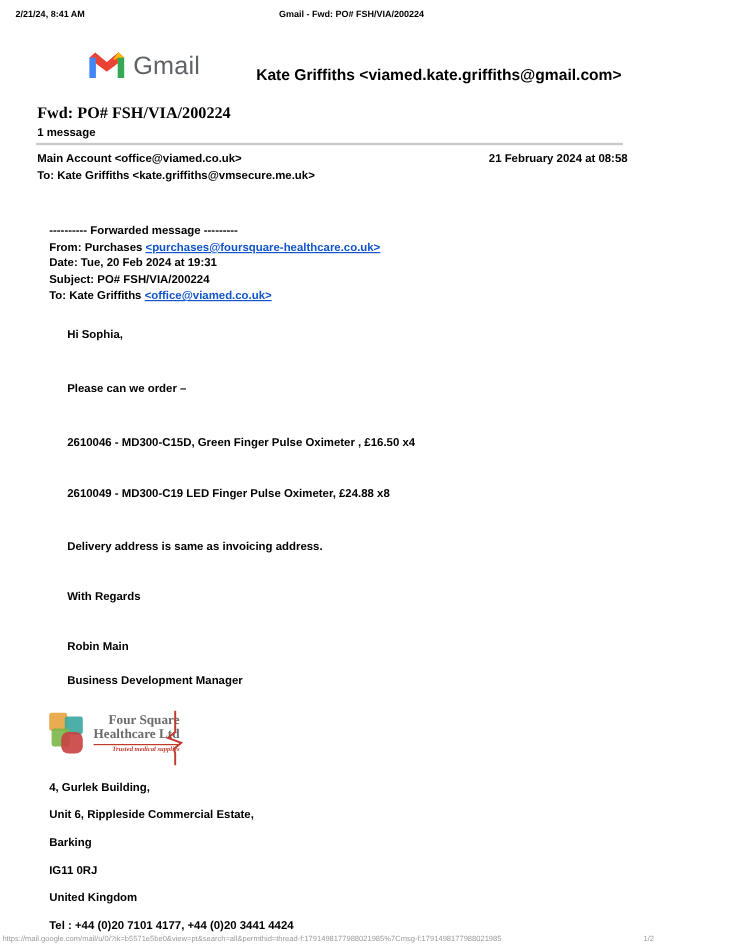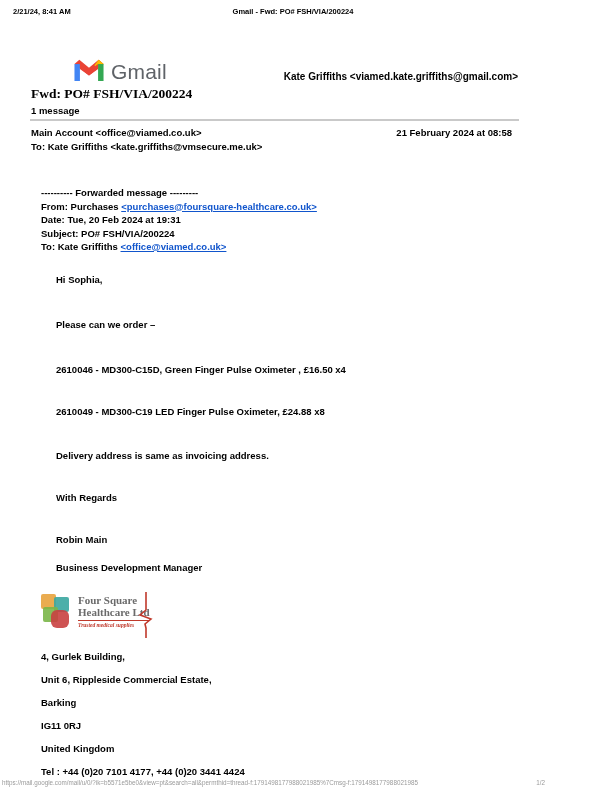--- a/index.html
+++ b/index.html
@@ -11,33 +11,33 @@
   .print-header { position:absolute; top:7px; left:0; right:0; height:12px;
     font-size:7.5px; font-weight:bold; color:#000; }
   .ph-date { position:absolute; left:13px; top:0; }
   .ph-title { position:absolute; left:0; right:0; top:0; text-align:center;padding-left:34px; }
   .print-footer { position:absolute; bottom:3px; left:0; right:0; height:10px;
     font-size:6.3px; color:#9a9a9a; }
   .pf-url { position:absolute; left:2px; top:0; white-space:nowrap; }
   .pf-page { position:absolute; right:7px; top:0; color:#9a9a9a; }
 
   
-  .gmail-bar { position:absolute; top:58px; left:30px; right:34px;
-    display:flex; justify-content:space-between; align-items:center;padding-left:44px; }
+  .gmail-bar { position:absolute; top:42px; left:30px; right:34px;
+    display:flex; justify-content:space-between; align-items:flex-end;padding-left:44px; }
   .gmail-logo { display:flex; align-items:center; gap:7px; }
   .gmail-word { font-size:21px; color:#5f6368; letter-spacing:0.2px; }
-  .account { font-size:10px; font-weight:bold; margin-top:9px; }
+  .account { font-size:13px; font-weight:bold; margin-top:9px; }
 
   
   .subject { position:absolute; top:86px; left:31px; font-size:13.5px; font-weight:bold;font-family:Liberation Serif, serif; }
   .msg-count { position:absolute; top:105px; left:31px; font-size:9.5px; font-weight:bold; }
   .head-rule { position:absolute; top:119px; left:30px; right:33px; height:2px; background:#c9c9c9; }
 
   
-  .msg-head { position:absolute; top:127px; left:31px; right:40px;
+  .msg-head { position:absolute; top:127px; left:31px; right:29px;
     display:flex; justify-content:space-between; font-size:9.5px; font-weight:bold; }
   .mh-line2 { margin-top:3px; }
   .mh-date { white-space:nowrap; }
 
   
   .msg-body { position:absolute; top:186px; left:41px; right:27px;
     font-size:9.5px; font-weight:bold; line-height:13.5px; }
   .msg-body p { margin:15px; }
   .fwd-block div { line-height:13.5px; }
   a.maillink { color:#1155cc; text-decoration:underline; cursor:pointer; }
@@ -45,21 +45,21 @@
   .p-request  { margin-top:32px !important; }
   .p-item1    { margin-top:31px !important; }
   .p-item2    { margin-top:29px !important; }
   .p-delivery { margin-top:30px !important; }
   .p-regards  { margin-top:29px !important; }
   .p-signame  { margin-top:28px !important; }
   .p-sigtitle { margin-top:9px  !important; }
 
   
   .fsh-logo { margin-top:8px; width:108px; height:50px; position:relative;
-    display:flex; align-items:flex-start; }
+    display:flex; align-items:flex-start;text-align:right; }
   .fsh-squares { position:relative; width:34px; height:40px; flex:0 0 auto; margin-top:4px; }
   .fsh-sq { position:absolute; width:15px; height:15px; border-radius:2px; opacity:0.9; }
   .fsh-sq.orange { left:0;  top:0;  background:#e8a33d; }
   .fsh-sq.teal   { left:13px; top:3px; background:#3aa6a0; }
   .fsh-sq.green  { left:2px;  top:13px; background:#7ab648; }
   .fsh-sq.red    { left:10px; top:16px; width:18px; height:18px; background:#c94040; border-radius:6px; }
   .fsh-text { font-family:"Liberation Serif", serif; color:#6b6b6b;
     font-size:11px; line-height:12px; margin:4px 0 0 3px; white-space:nowrap; }
   .fsh-tagline { display:block; font-size:5.5px; line-height:7px; color:#c0392b;
     font-style:italic; border-top:1px solid #c0392b; margin-top:2px; padding-top:1px; }

